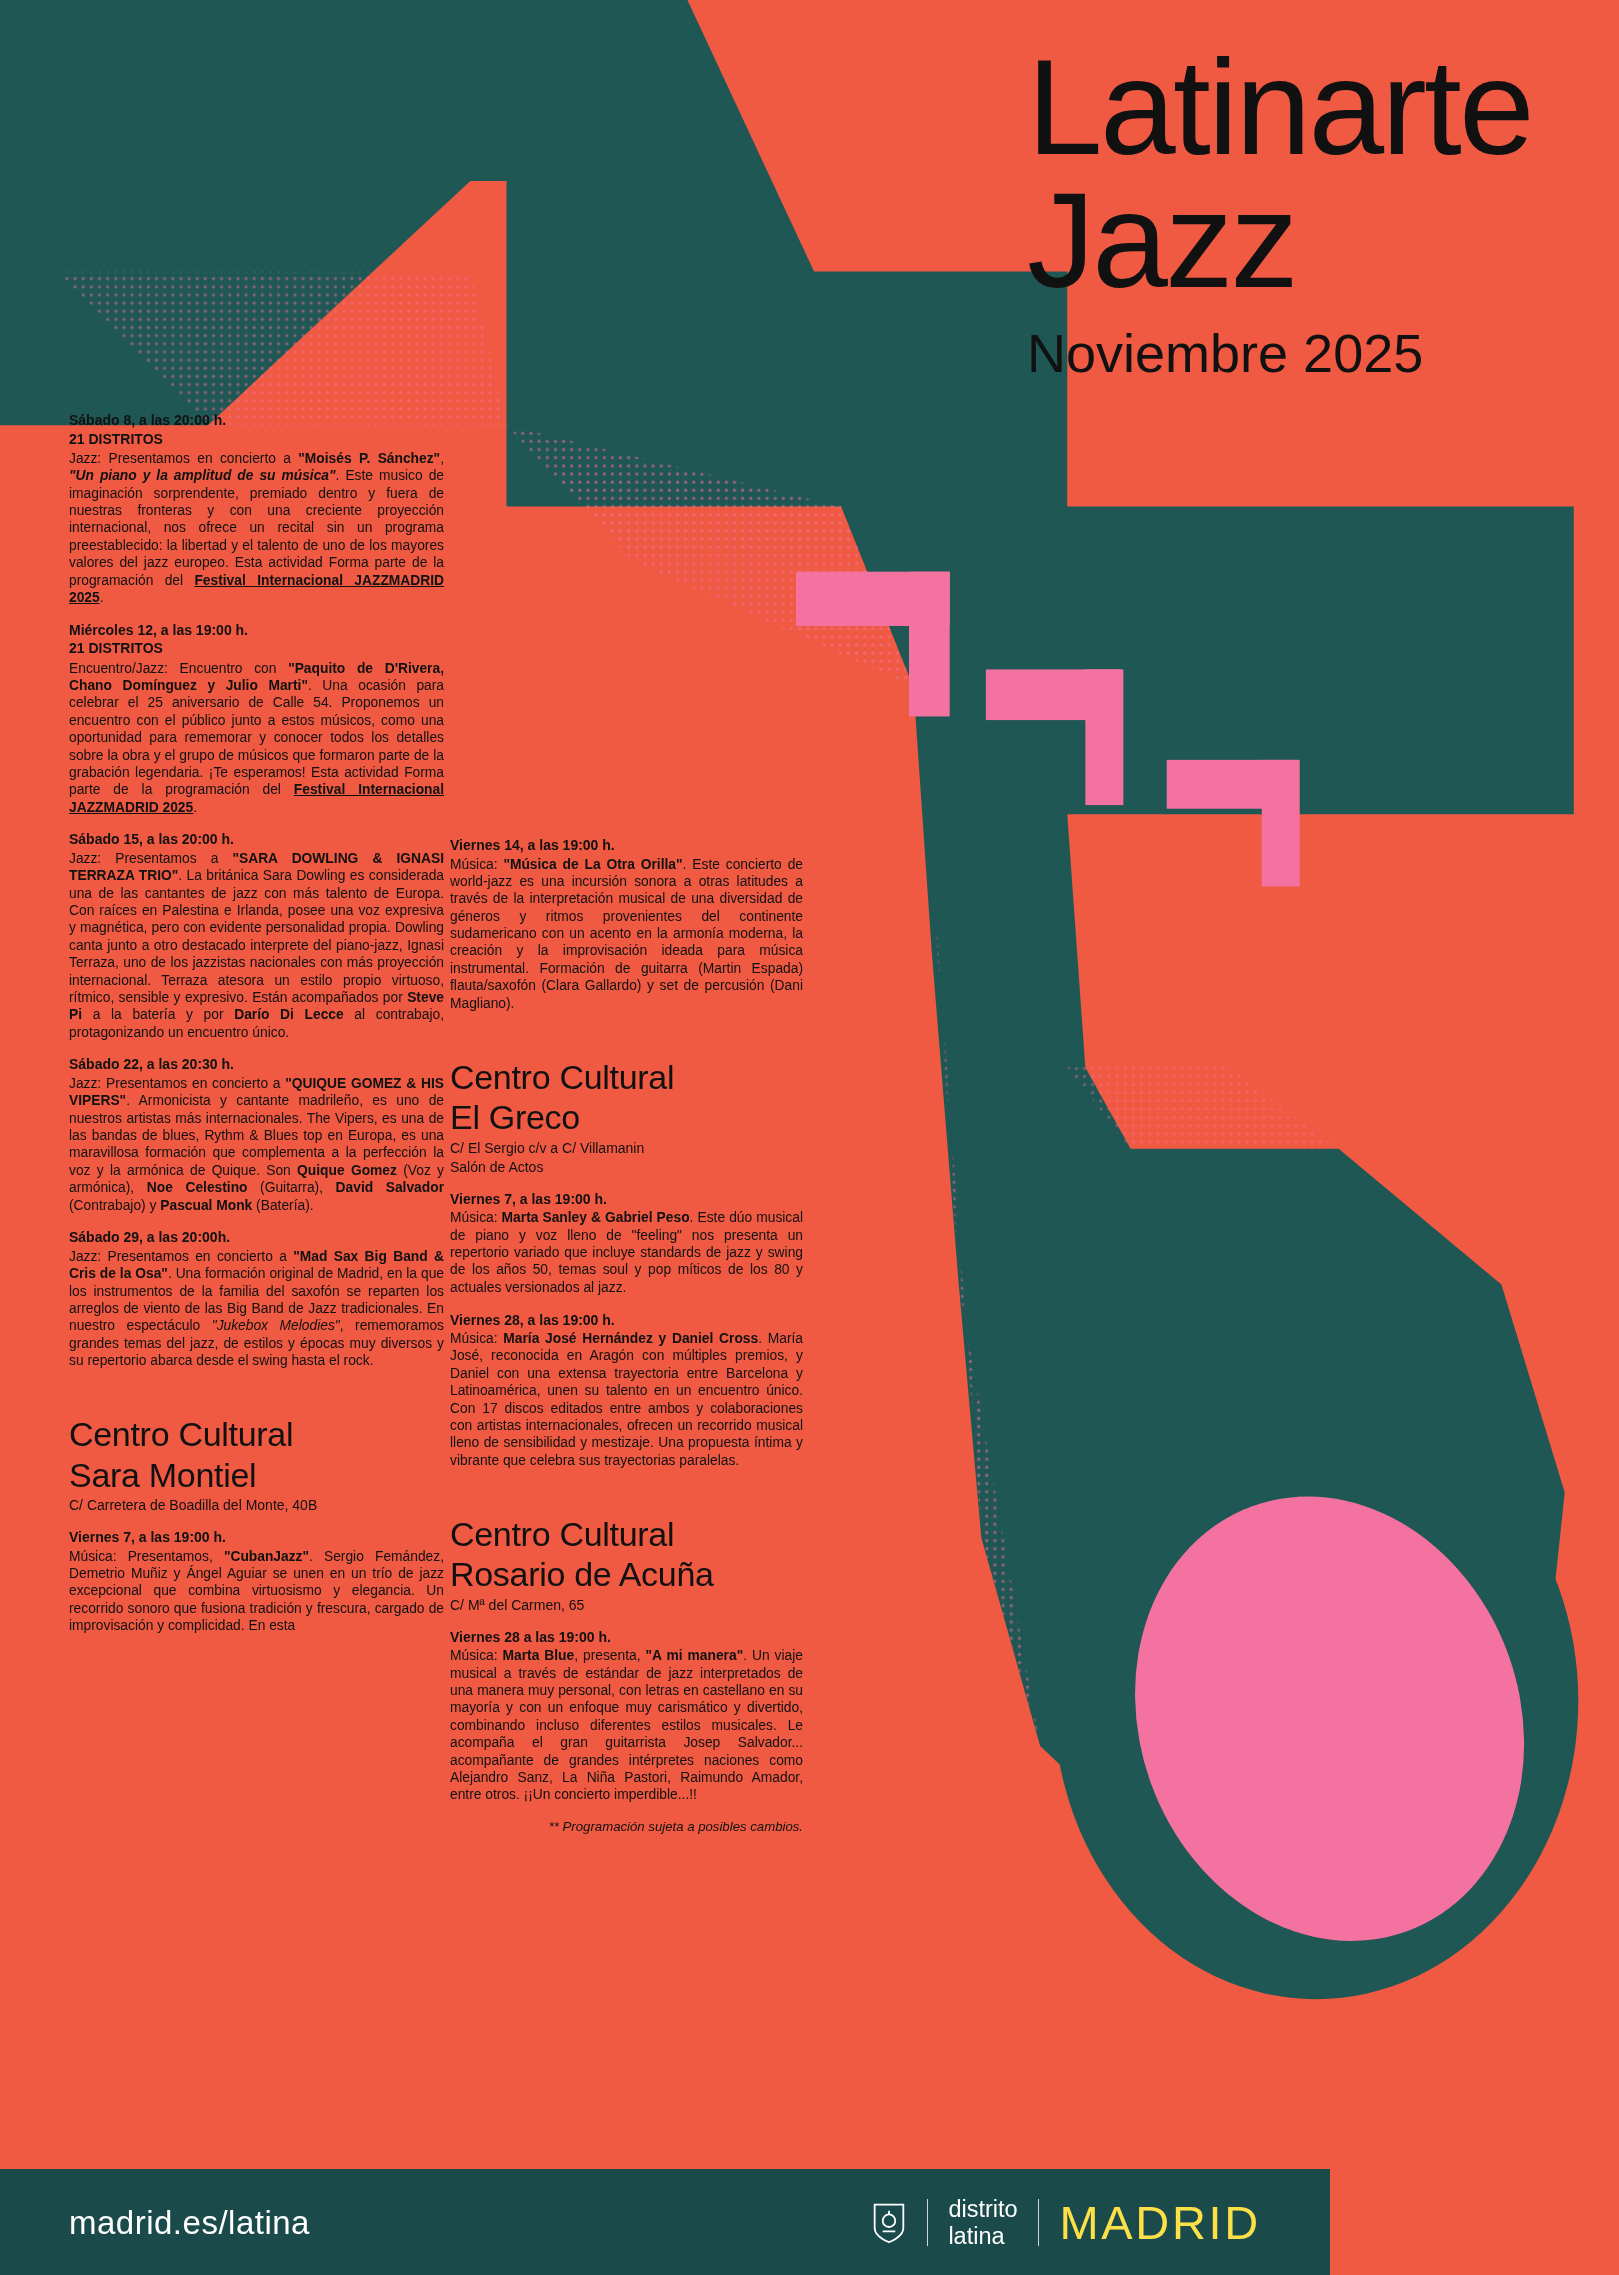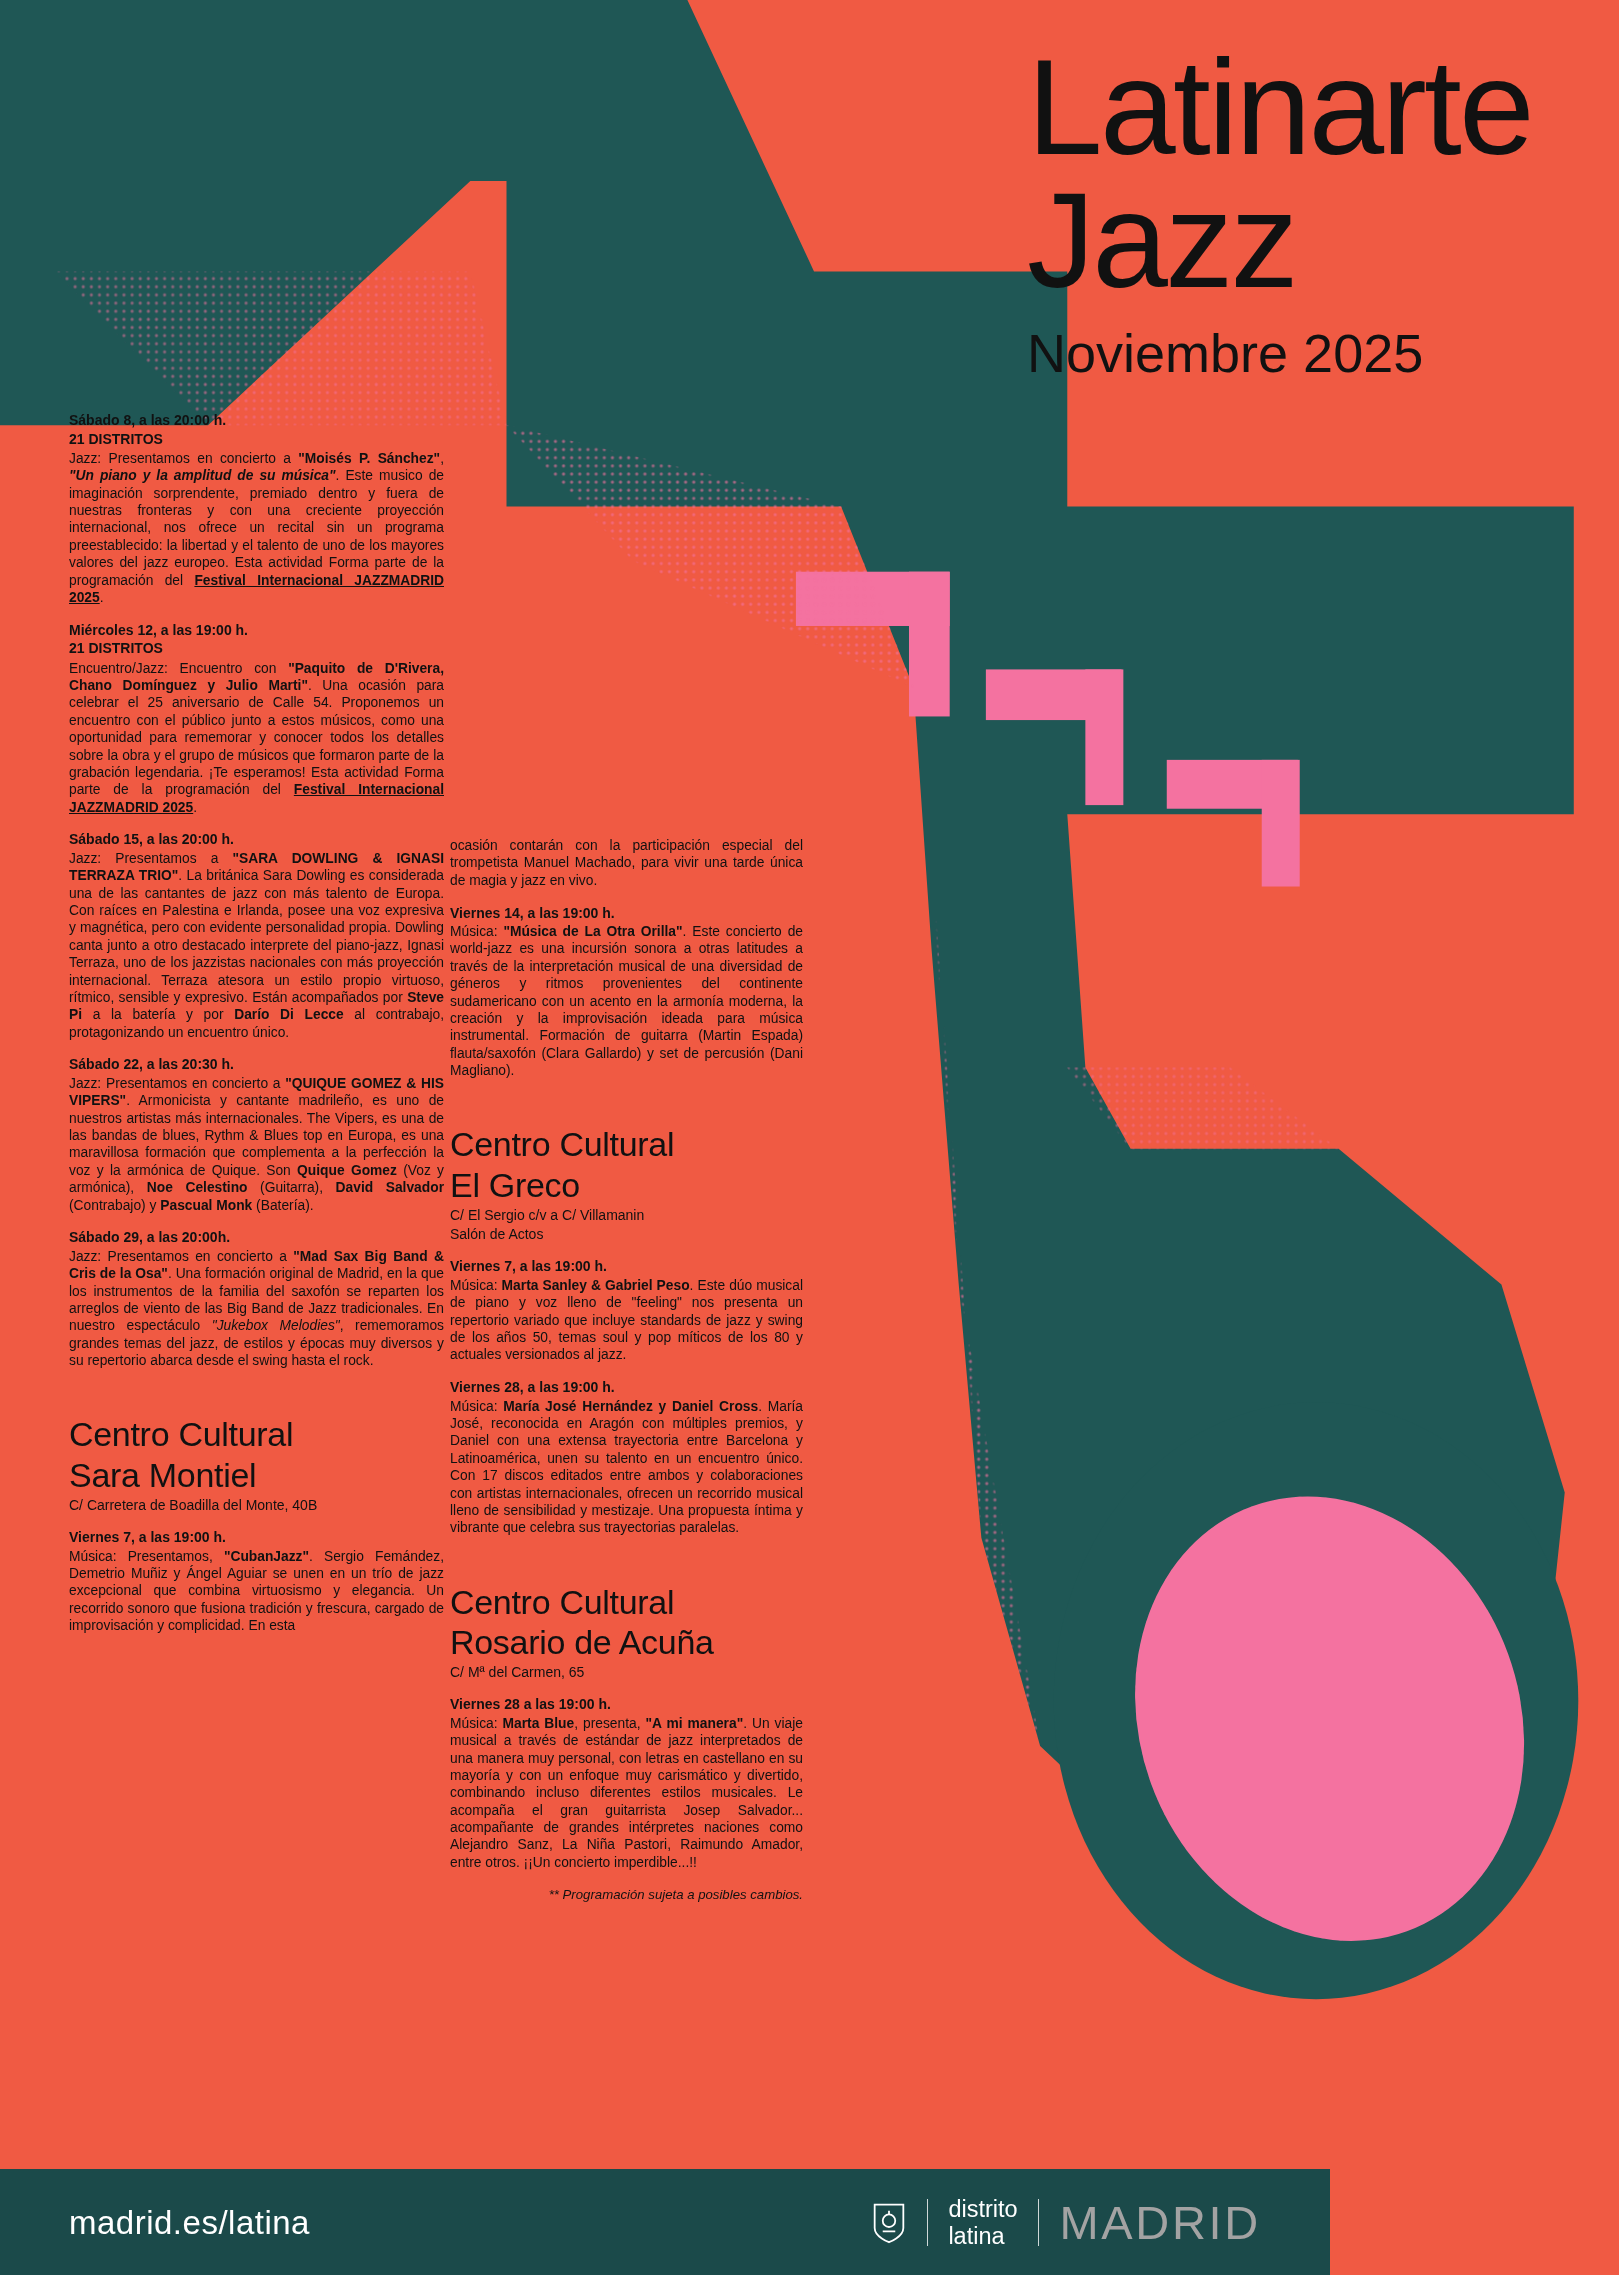--- a/index.html
+++ b/index.html
@@ -66,21 +66,21 @@
   .footer-url{
     color:#fff;font-size:33px;letter-spacing:0.5px;margin-left:69px;
   }
   .footer-right{display:flex;align-items:center;margin-right:69px;gap:20px;}
   .shield{width:36px;height:43px;}
   .vbar{width:1.8px;height:47px;background:#cfd8d8;}
   .distrito{
     color:#fff;font-size:23.5px;line-height:1.12;text-align:left;
   }
   .madrid-word{
-    color:#a3a3a3;font-size:47px;letter-spacing:2.7px;
+    color:#fde047;font-size:47px;letter-spacing:2.7px;
   }
 </style>
 </head>
 <body>
 
 <div class="bg">
   <svg viewBox="0 0 1790 2516" preserveAspectRatio="none" xmlns="http://www.w3.org/2000/svg">
     <defs>
       <pattern id="dots" width="9" height="9" patternUnits="userSpaceOnUse">
         <circle cx="2" cy="2" r="1.7" fill="#f472a0"></circle>
@@ -166,23 +166,20 @@
 
   <div class="session">
     <div class="when">Viernes 7, a las 19:00 h.</div>
     <div class="body">Música: Presentamos, <b>"CubanJazz"</b>. Sergio Femández, Demetrio Muñiz y Ángel Aguiar se unen en un trío de jazz excepcional que combina virtuosismo y elegancia. Un recorrido sonoro que fusiona tradición y frescura, cargado de improvisación y complicidad. En esta</div>
   </div>
 
 </div>
 
 <div class="col col2">
 
-  <div class="session">
-    <div class="body">ocasión contarán con la participación especial del trompetista Manuel Machado, para vivir una tarde única de magia y jazz en vivo.</div>
-  </div>
 
   <div class="session">
     <div class="when">Viernes 14, a las 19:00 h.</div>
     <div class="body">Música: <b>"Música de La Otra Orilla"</b>. Este concierto de world-jazz es una incursión sonora a otras latitudes a través de la interpretación musical de una diversidad de géneros y ritmos provenientes del continente sudamericano con un acento en la armonía moderna, la creación y la improvisación ideada para música instrumental. Formación de guitarra (Martin Espada) flauta/saxofón (Clara Gallardo) y set de percusión (Dani Magliano).</div>
   </div>
 
   <div>
     <div class="venue sp">Centro Cultural</div>
     <div class="venue">El Greco</div>
     <div class="addr" style="margin-bottom:1.8px">C/ El Sergio c/v a C/ Villamanin</div>

